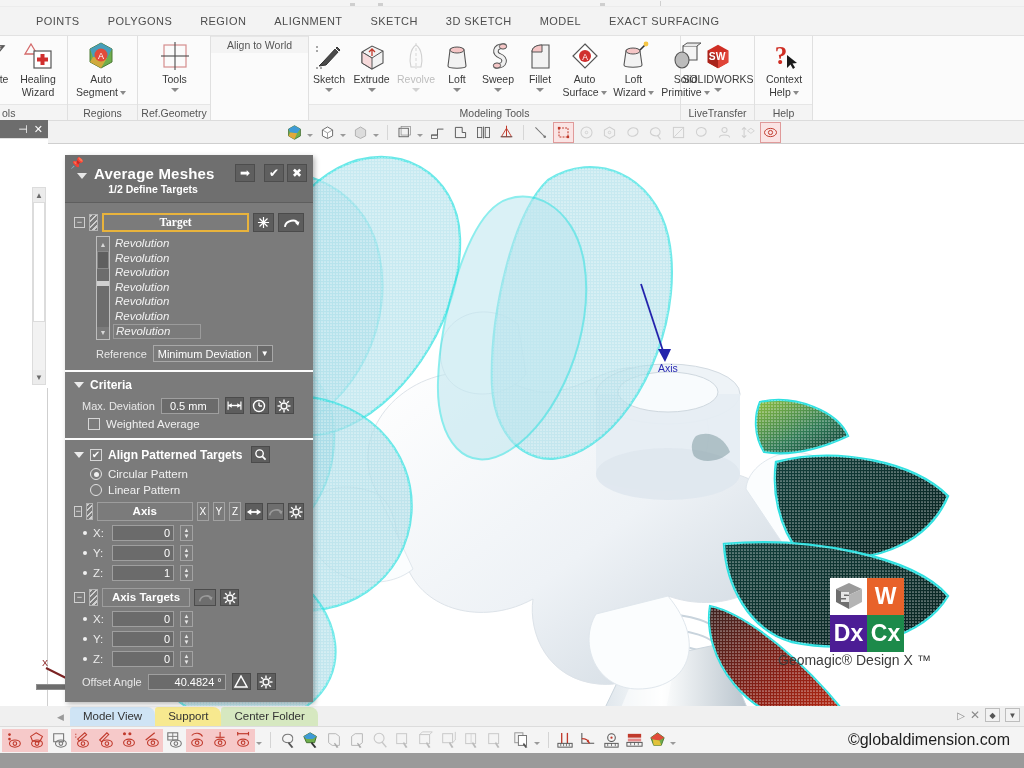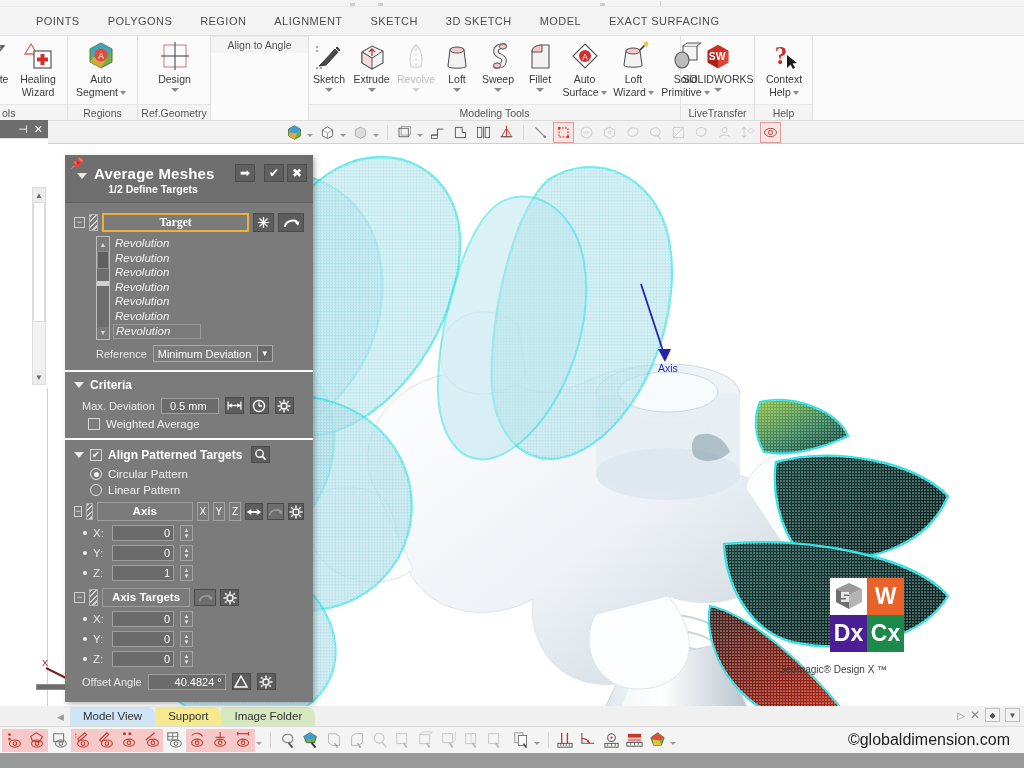--- a/index.html
+++ b/index.html
@@ -260,21 +260,21 @@
   }
 
   
   .logo-wrap { position: absolute; left: 778px; top: 578px; z-index: 20; }
   .logo-grid {
     position: relative; left: 52px; width: 74px; height: 74px;
     display: grid; grid-template-columns: 37px 37px; grid-template-rows: 37px 37px;
   }
   .logo-cell { display: flex; align-items: center; justify-content: center;
     font-size: 23px; font-weight: bold; color: #fff; font-family: "Liberation Sans", sans-serif; }
-  .logo-text { margin-top: 12px; font-size: 10px; color: #3c3c3c; white-space: nowrap; }
+  .logo-text { margin-top: 0; font-size: 14px; color: #3c3c3c; white-space: nowrap; }
 
   .axis-lbl { position: absolute; font-size: 10.5px; color: #2a2ab4; font-family: "Liberation Sans", sans-serif; }
 </style>
 </head>
 <body>
 
 <div id="app">
 
   <div class="top-sliver">
     <div class="dot" style="left:350px"></div>
@@ -346,29 +346,29 @@
     <div class="rgroup" style="width:73px">
       <div class="rgroup-items">
         <div class="rbtn xwide" style="width:73px;min-width:73px">
           <div class="ico">
             <svg width="32" height="32" viewBox="0 0 32 32">
               <rect x="5" y="5" width="22" height="22" fill="none" stroke="#d58e8e" stroke-width="1.2"></rect>
               <line x1="16" y1="2" x2="16" y2="30" stroke="#4b4b4b" stroke-width="1.1"></line>
               <line x1="2" y1="16" x2="30" y2="16" stroke="#4b4b4b" stroke-width="1.1"></line>
             </svg>
           </div>
-          <div class="lbl">Design</div>
+          <div class="lbl">Tools</div>
           <div class="caret"></div>
         </div>
       </div>
       <div class="rgroup-label">Ref.Geometry</div>
     </div>
 
     <div class="rgroup" style="width:98px">
-      <div class="rgroup-label">Align to Angle</div>
+      <div class="rgroup-label">Align to World</div>
     </div>
 
     <div class="rgroup" style="width:372px">
       <div class="rgroup-items">
         <div class="rbtn" style="width:40px;min-width:40px">
           <div class="ico">
             <svg width="32" height="32" viewBox="0 0 32 32">
               <path d="M6 26 L10 22 L24 7 L27 10 L13 25 Z" fill="#4a4a4a" stroke="#333" stroke-width="1"></path>
               <path d="M22 8 L26 12" stroke="#fff" stroke-width="1"></path>
               <path d="M3 28 h8" stroke="#555" stroke-width="1" stroke-dasharray="2 2"></path>
@@ -1080,21 +1080,21 @@
             </svg>
         </div>
       </div>
     </div>
   </div>
 
   <div class="tabbar">
     <div class="tab-arrow">◀</div>
     <div class="tab" style="background:#cfe4f5">Model View</div>
     <div class="tab" style="background:#f7e98f">Support</div>
-    <div class="tab" style="background:#d6e8c0">Image Folder</div>
+    <div class="tab" style="background:#d6e8c0">Center Folder</div>
   </div>
   <div class="tabbar-right">
     <div class="tbr-ico">▷</div>
     <div class="tbr-ico" style="font-size:12px">✕</div>
     <div class="tbr-box">◆</div>
     <div class="tbr-box">▼</div>
   </div>
 
   <div class="bottombar">
     <div class="bb-ico pink">

